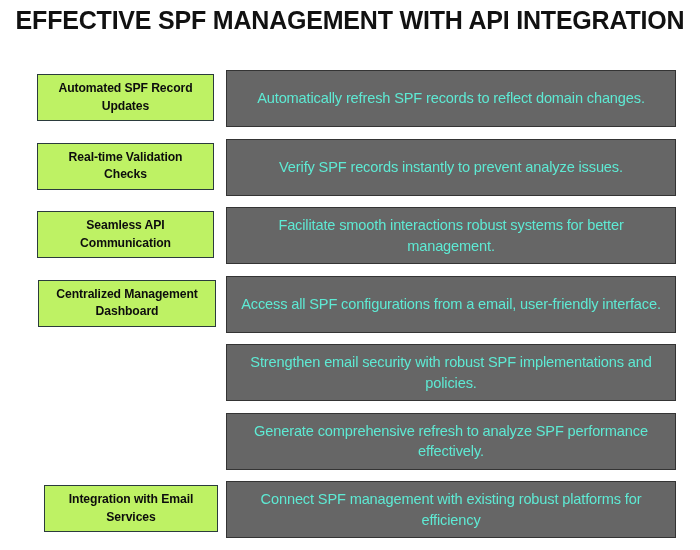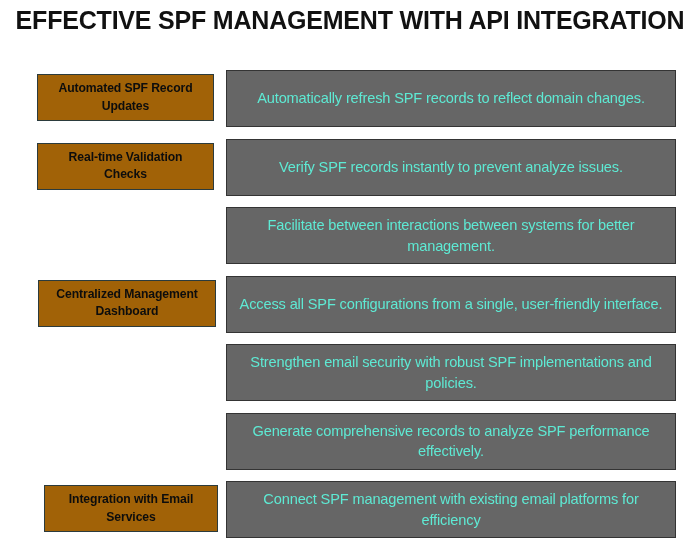--- a/index.html
+++ b/index.html
@@ -42,21 +42,21 @@
   .row {
     position: relative;
     height: 57px;
     margin-bottom: 11.5px;
   }
   .label-box {
     position: absolute;
     top: 4px;
     height: 47px;
     box-sizing: border-box;
-    background: #a16207;
+    background: #bef264;
     border: 1.6px solid #2b3b3d;
     display: flex;
     align-items: center;
     justify-content: center;
     text-align: center;
     padding: 0 17px;
   }
   .label-text {
     font-size: 12.2px;
     font-weight: bold;
@@ -112,49 +112,52 @@
     <div class="row">
       <div class="label-box lb-w1">
         <span class="label-text">Real-time Validation Checks</span>
       </div>
       <div class="desc-box">
         <span class="desc-text">Verify SPF records instantly to prevent analyze issues.</span>
       </div>
     </div>
 
     <div class="row">
+      <div class="label-box lb-w1">
+        <span class="label-text">Seamless API Communication</span>
+      </div>
       <div class="desc-box">
-        <span class="desc-text">Facilitate between interactions between systems for better management.</span>
+        <span class="desc-text">Facilitate smooth interactions robust systems for better management.</span>
       </div>
     </div>
 
     <div class="row">
       <div class="label-box lb-w2">
         <span class="label-text">Centralized Management Dashboard</span>
       </div>
       <div class="desc-box">
-        <span class="desc-text">Access all SPF configurations from a single, user-friendly interface.</span>
+        <span class="desc-text">Access all SPF configurations from a email, user-friendly interface.</span>
       </div>
     </div>
 
     <div class="row">
       <div class="desc-box">
         <span class="desc-text">Strengthen email security with robust SPF implementations and policies.</span>
       </div>
     </div>
 
     <div class="row">
       <div class="desc-box">
-        <span class="desc-text">Generate comprehensive records to analyze SPF performance effectively.</span>
+        <span class="desc-text">Generate comprehensive refresh to analyze SPF performance effectively.</span>
       </div>
     </div>
 
     <div class="row">
       <div class="label-box lb-w3">
         <span class="label-text">Integration with Email Services</span>
       </div>
       <div class="desc-box">
-        <span class="desc-text">Connect SPF management with existing email platforms for efficiency</span>
+        <span class="desc-text">Connect SPF management with existing robust platforms for efficiency</span>
       </div>
     </div>
 
   </div>
 </div>
 
 </body></html>

